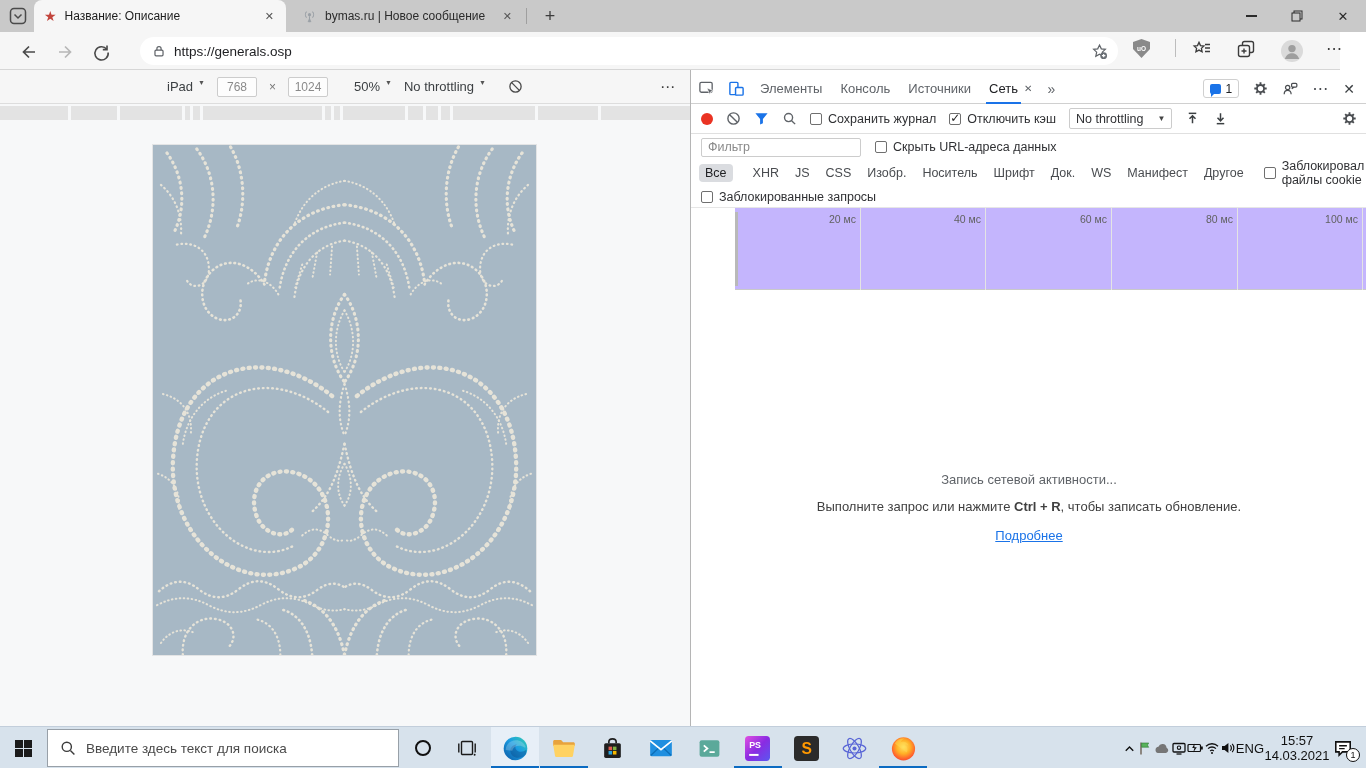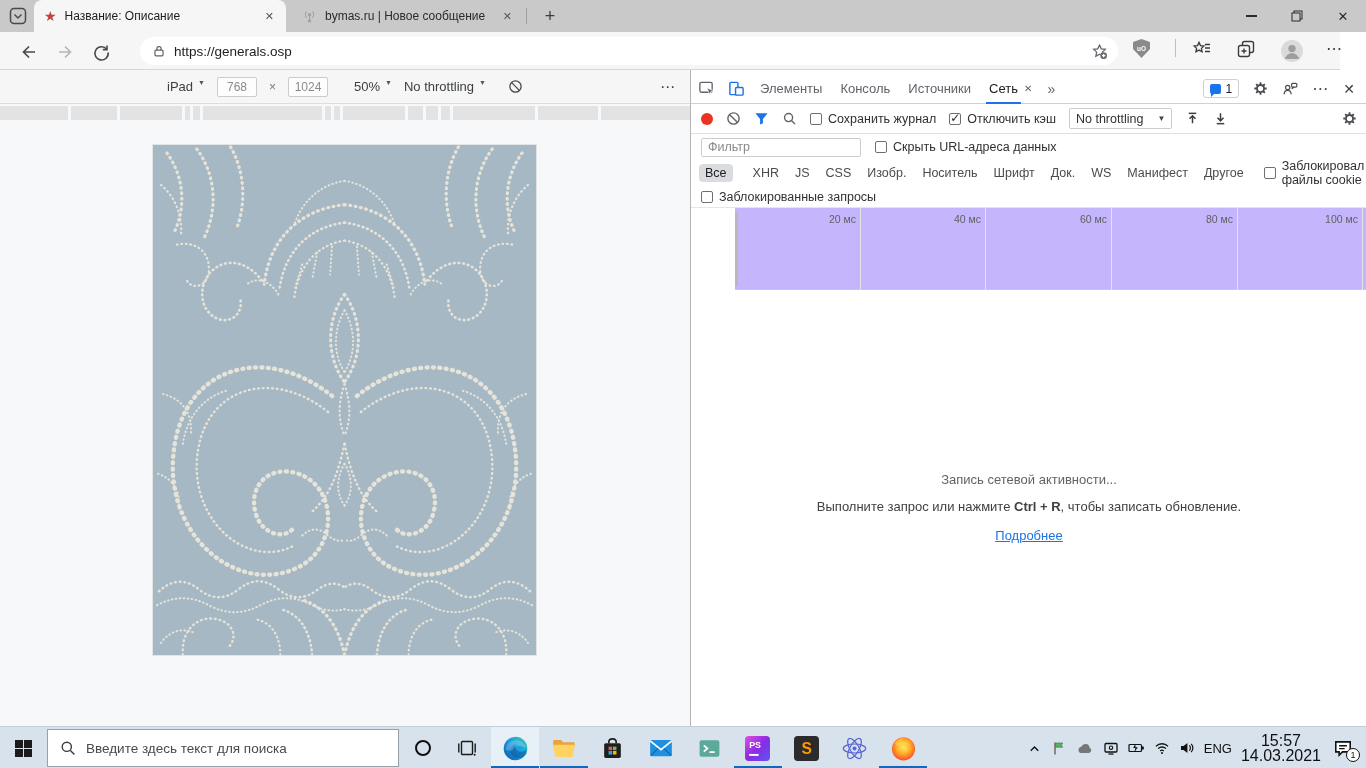--- a/index.html
+++ b/index.html
@@ -99,23 +99,23 @@
   .tb-slot { position:absolute; top:0; height:42px; display:flex; align-items:center; justify-content:center; }
   .startlogo { width:17px; height:17px; display:grid; grid-template-columns:8px 8px; grid-template-rows:8px 8px; gap:1px; }
   .startlogo div { background:#1b1b1b; }
   .tb-search { position:absolute; left:47px; top:2px; width:352px; height:38px; background:#fff; border:1px solid #98a0a8; display:flex; align-items:center; gap:10px; padding:0 12px; }
   .tb-search input { border:none; outline:none; flex:1; font-size:13.5px; color:#3f3f3f; font-family:inherit; background:transparent; }
   .tb-search input::placeholder { color:#4a4a4a; }
   .cortana-ring { width:16px; height:16px; border:2px solid #101010; border-radius:50%; }
   .appslot { position:absolute; top:0; width:48px; height:42px; display:flex; align-items:center; justify-content:center; }
   .appslot.activeapp { background:#e7eff7; }
   .appslot .runline { position:absolute; left:0; bottom:0; width:48px; height:3px; background:#0b6bc2; }
-  .tray { position:absolute; right:0; top:0; height:42px; display:flex; align-items:center; gap:9px; padding-right:10px; }
+  .tray { position:absolute; right:0; top:0; height:42px; display:flex; align-items:center; padding-right:10px; }
   .tray .txt { font-size:13px; color:#101010; }
-  .clock { text-align:center; font-size:16px; color:#101010; line-height:15px; min-width:66px; }
+  .clock { text-align:center; font-size:13px; color:#101010; line-height:15px; min-width:66px; }
   .notif { position:relative; width:26px; height:26px; display:flex; align-items:center; justify-content:center; }
   .notifbadge { position:absolute; right:-4px; bottom:-1px; width:14px; height:14px; border-radius:50%; background:#fff; border:1.4px solid #101010; font-size:9px; color:#101010; display:flex; align-items:center; justify-content:center; }
 
   svg { display:block; }
 </style>
 </head>
 <body>
 
 <div id="screen">
 

